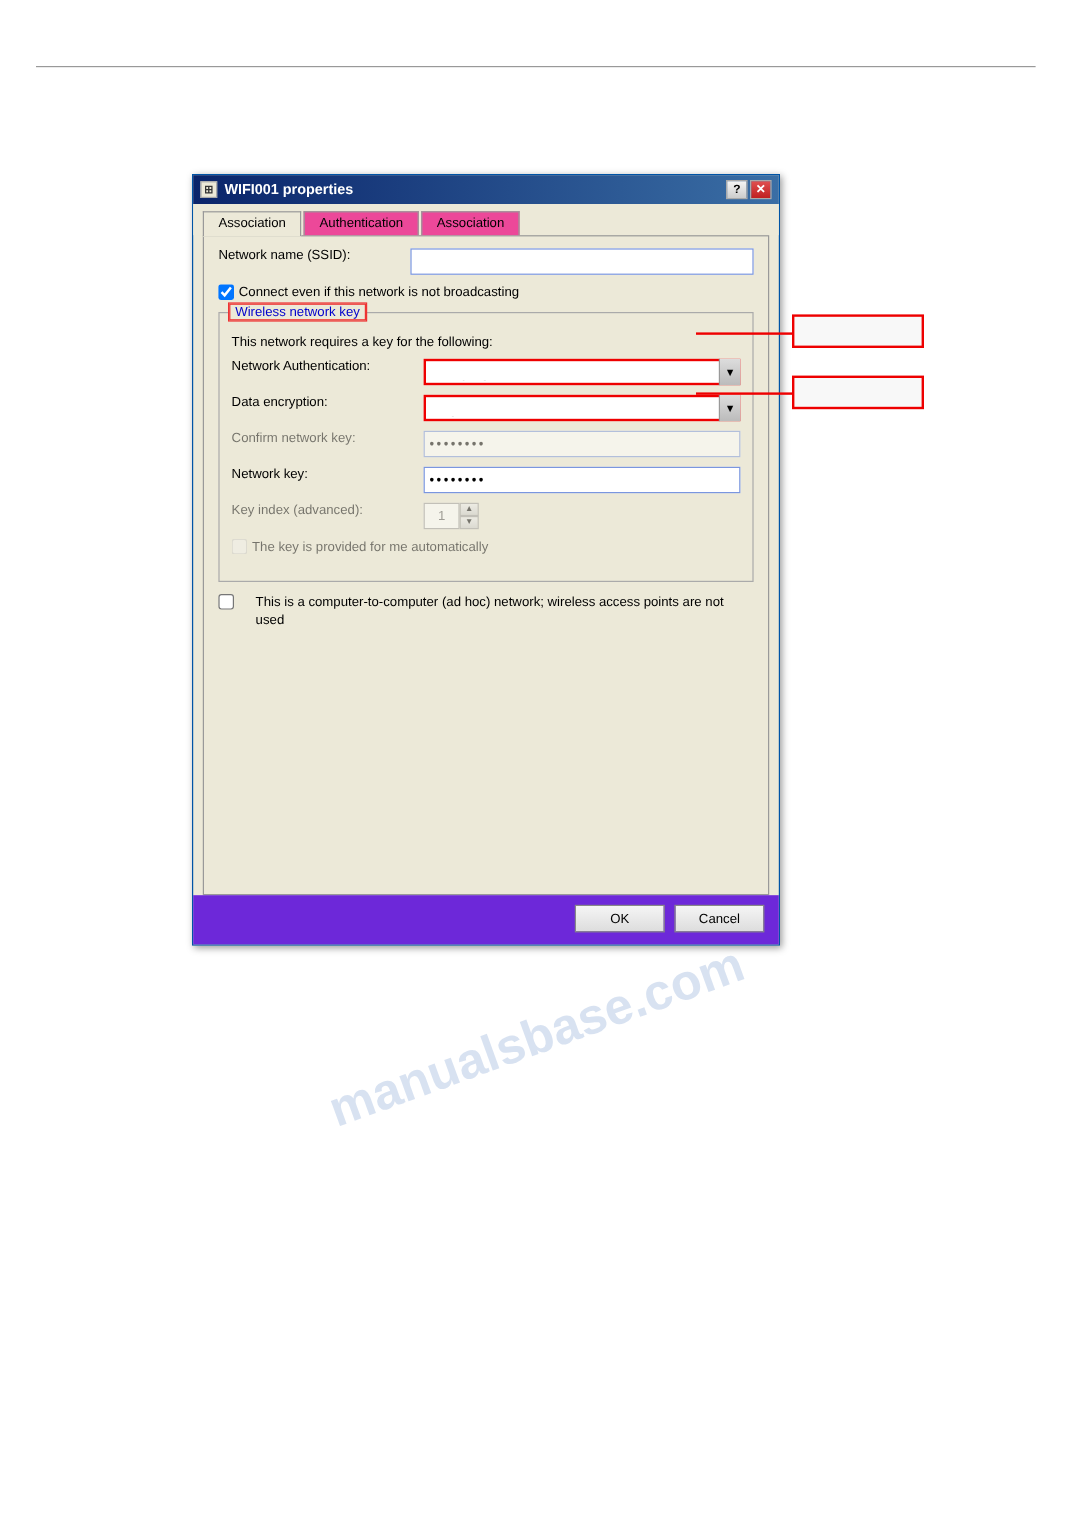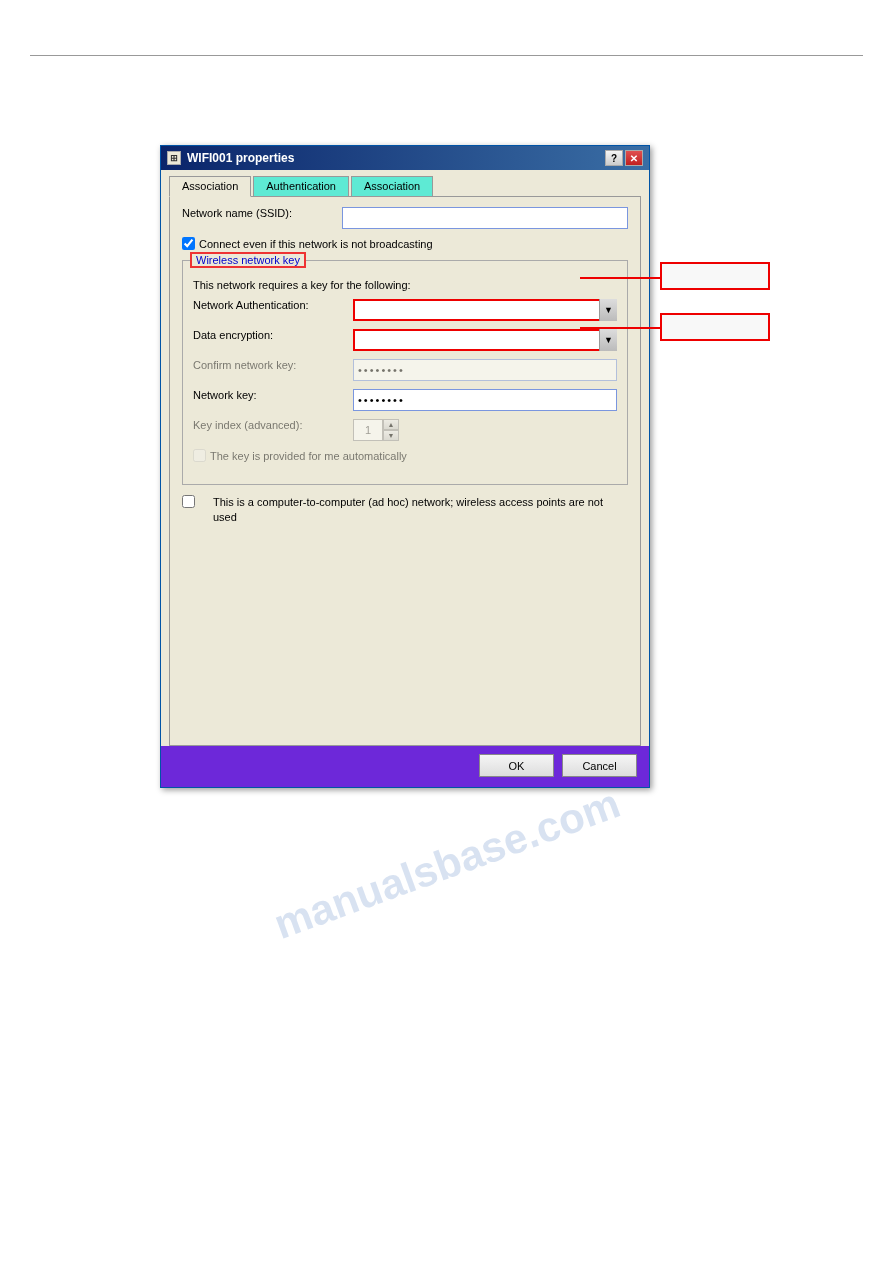--- a/index.html
+++ b/index.html
@@ -91,21 +91,21 @@
     .tab-bar {
       display: flex;
       padding: 6px 8px 0 8px;
       background: #ECE9D8;
       gap: 2px;
     }
     .tab {
       padding: 3px 12px;
       border: 1px solid #999;
       border-bottom: none;
-      background: #5eead4;
+      background: #ec4899;
       cursor: pointer;
       font-size: 11px;
       color: #000;
       position: relative;
     }
     .tab.active {
       background: #ECE9D8;
       border-bottom: 1px solid #ECE9D8;
       z-index: 2;
       margin-bottom: -1px;

